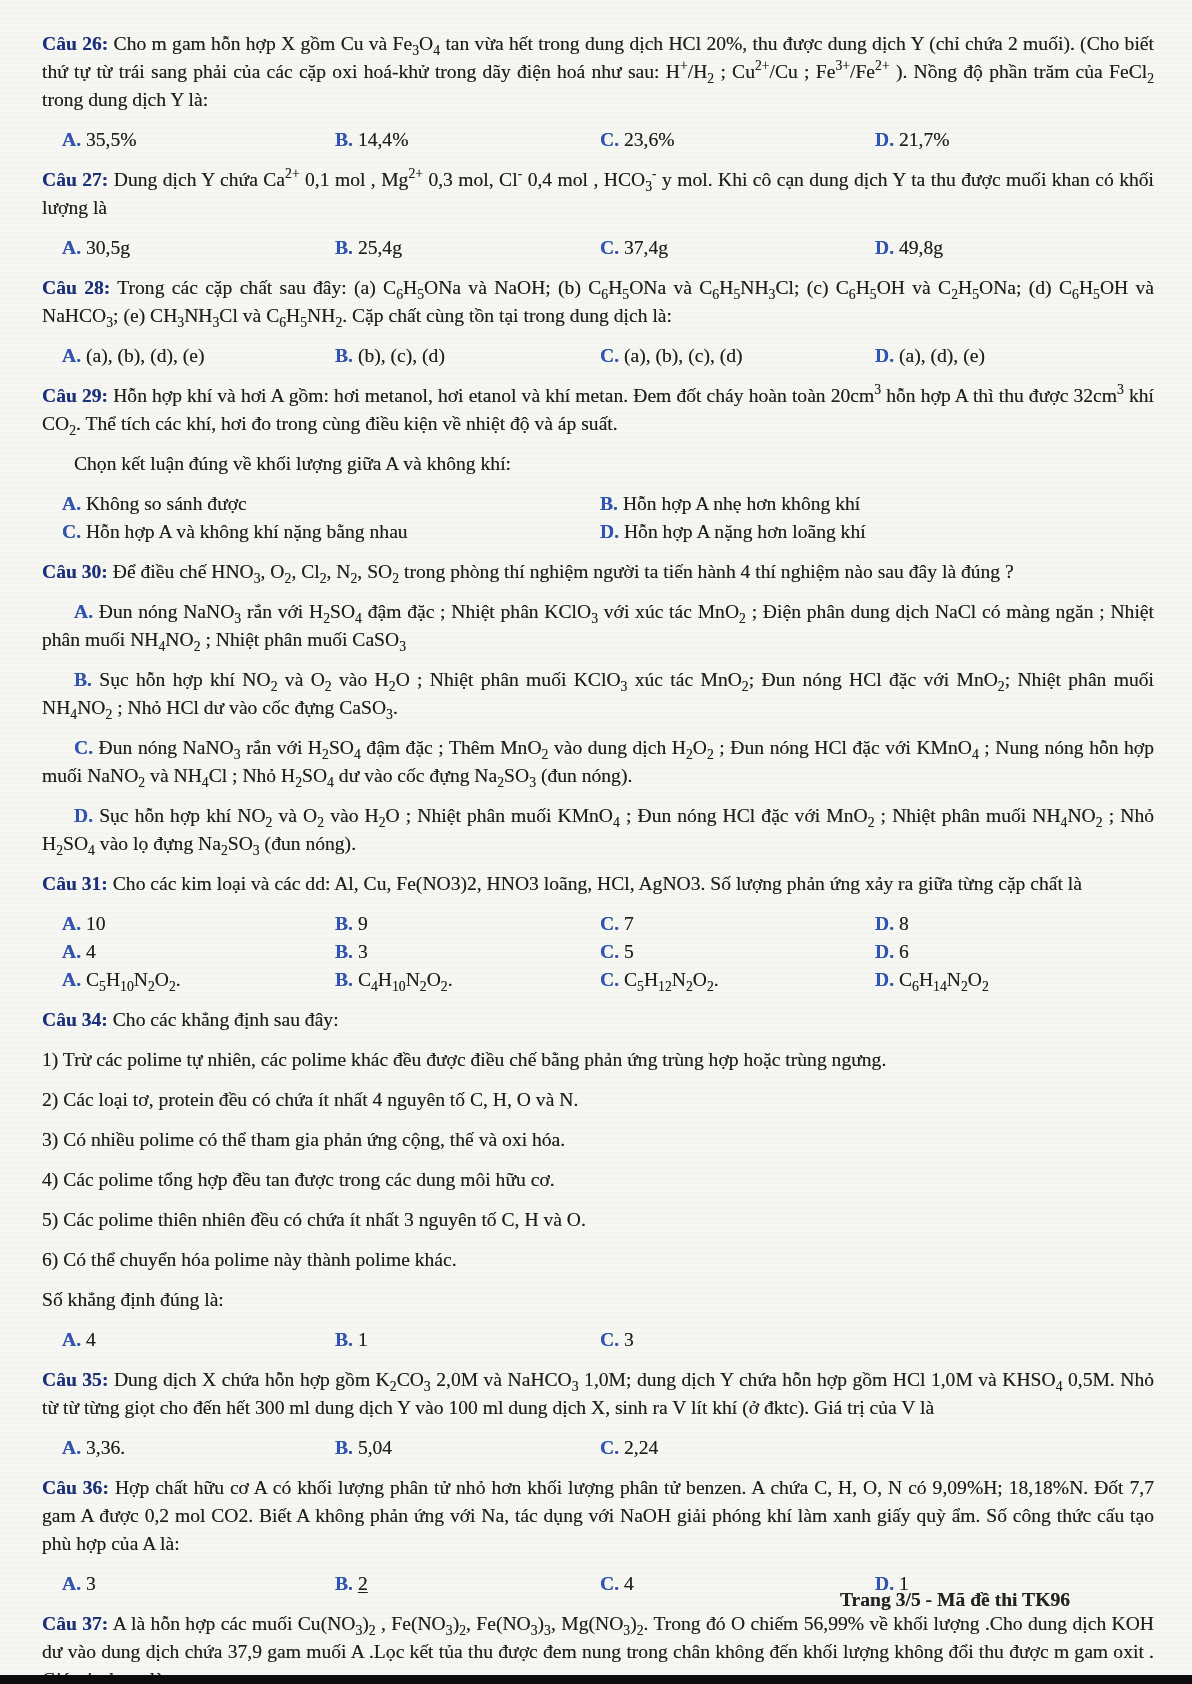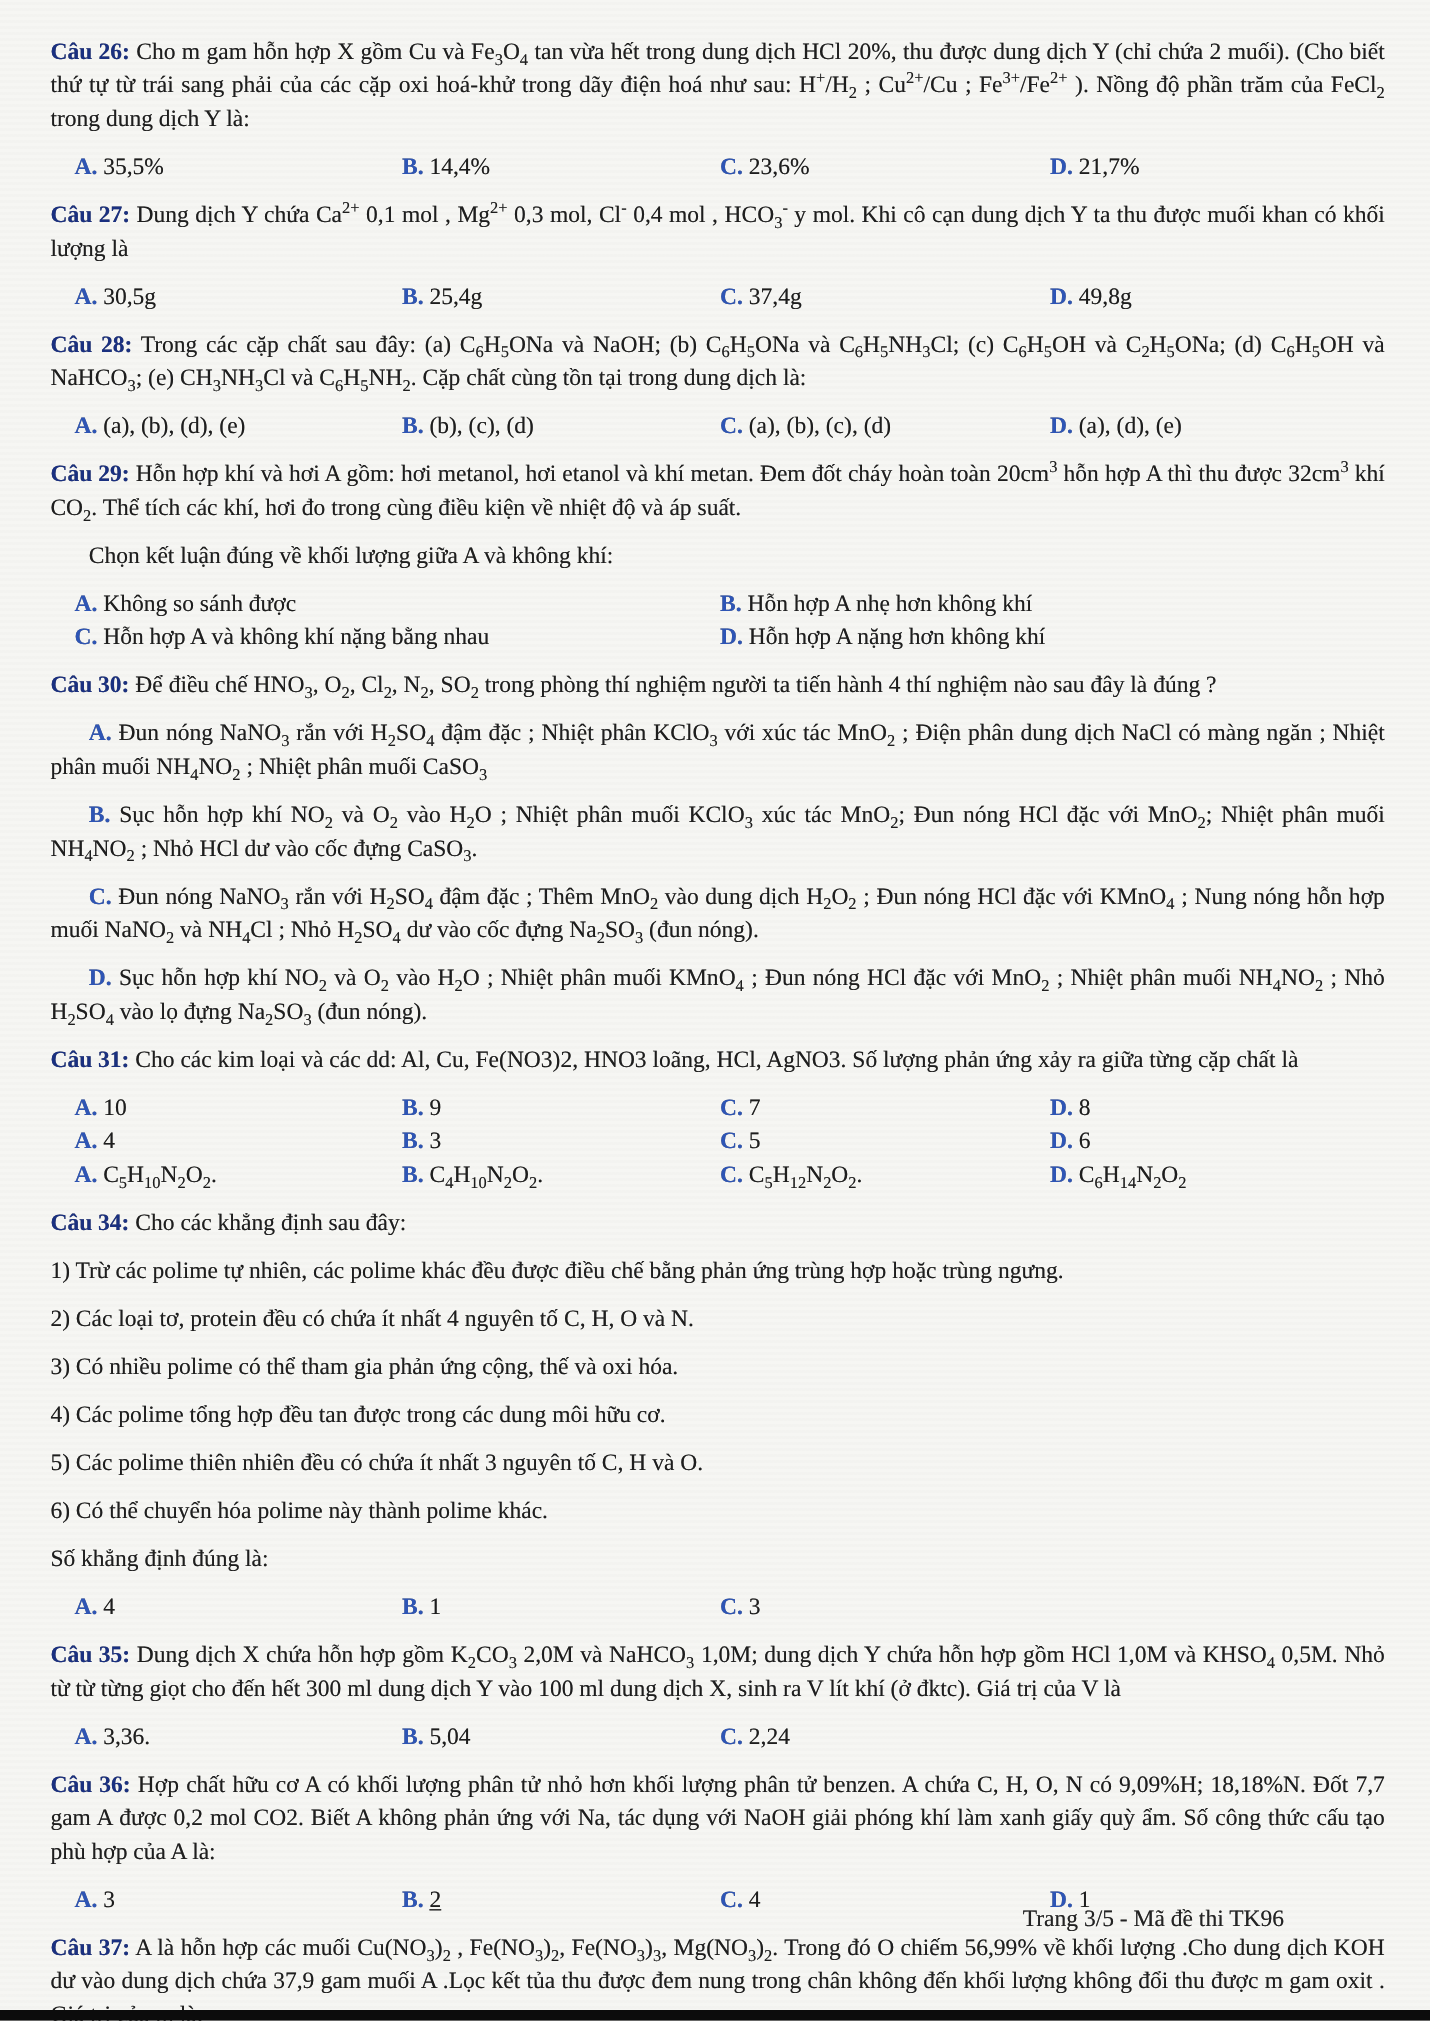--- a/index.html
+++ b/index.html
@@ -18,21 +18,21 @@
   p.opt-para{text-indent:32px}
   .qlabel{color:#1a3080;font-weight:bold}
   .optk{color:#2e55b5;font-weight:bold}
   .optrow{padding-left:32px;display:grid}
   .row4{grid-template-columns:273px 265px 275px 1fr}
   .grid2{grid-template-columns:538px 1fr}
   .optcell{white-space:nowrap;overflow:visible}
   sub,sup{font-size:70%;line-height:0}
   u{text-underline-offset:2px}
   .footer{position:absolute;top:1586px;right:122px;color:#242424;
-    text-shadow:0 0 0.5px rgba(25,25,25,0.55);}
+    text-shadow:0 0 0.5px rgba(25,25,25,0.55);font-weight:bold;}
   .bottombar{position:absolute;left:0;bottom:0;width:100%;height:9px;background:#0c0c0c}
 </style>
 </head>
 <body>
 
 <div class="page">
   <div class="content">
       <div class="question">
         <p class="para"><b class="qlabel">Câu 26:</b> <span>Cho m gam hỗn hợp X gồm Cu và Fe<sub>3</sub>O<sub>4</sub> tan vừa hết trong dung dịch HCl 20%, thu được dung dịch Y (chỉ chứa 2 muối). (Cho biết thứ tự từ trái sang phải của các cặp oxi hoá-khử trong dãy điện hoá như sau: H<sup>+</sup>/H<sub>2</sub> ; Cu<sup>2+</sup>/Cu ; Fe<sup>3+</sup>/Fe<sup>2+</sup> ). Nồng độ phần trăm của FeCl<sub>2</sub> trong dung dịch Y là:</span></p>
         <div class="optrow row4">
@@ -60,21 +60,21 @@
           <div class="optcell"><b class="optk">D.</b> <span>(a), (d), (e)</span></div>
         </div>
       </div>
       <div class="question">
         <p class="para"><b class="qlabel">Câu 29:</b> <span>Hỗn hợp khí và hơi A gồm: hơi metanol, hơi etanol và khí metan. Đem đốt cháy hoàn toàn 20cm<sup>3</sup> hỗn hợp A thì thu được 32cm<sup>3</sup> khí CO<sub>2</sub>. Thể tích các khí, hơi đo trong cùng điều kiện về nhiệt độ và áp suất.</span></p>
         <p class="para ind"><span>Chọn kết luận đúng về khối lượng giữa A và không khí:</span></p>
         <div class="optrow grid2">
           <div class="optcell"><b class="optk">A.</b> <span>Không so sánh được</span></div>
           <div class="optcell"><b class="optk">B.</b> <span>Hỗn hợp A nhẹ hơn không khí</span></div>
           <div class="optcell"><b class="optk">C.</b> <span>Hỗn hợp A và không khí nặng bằng nhau</span></div>
-          <div class="optcell"><b class="optk">D.</b> <span>Hỗn hợp A nặng hơn không khí</span></div>
+          <div class="optcell"><b class="optk">D.</b> <span>Hỗn hợp A nặng hơn loãng khí</span></div>
         </div>
       </div>
       <div class="question">
         <p class="para"><b class="qlabel">Câu 30:</b> <span>Để điều chế HNO<sub>3</sub>, O<sub>2</sub>, Cl<sub>2</sub>, N<sub>2</sub>, SO<sub>2</sub> trong phòng thí nghiệm người ta tiến hành 4 thí nghiệm nào sau đây là đúng ?</span></p>
         <p class="para opt-para"><b class="optk">A.</b> <span>Đun nóng NaNO<sub>3</sub> rắn với H<sub>2</sub>SO<sub>4</sub> đậm đặc ; Nhiệt phân KClO<sub>3</sub> với xúc tác MnO<sub>2</sub> ; Điện phân dung dịch NaCl có màng ngăn ; Nhiệt phân muối NH<sub>4</sub>NO<sub>2</sub> ; Nhiệt phân muối CaSO<sub>3</sub></span></p>
         <p class="para opt-para"><b class="optk">B.</b> <span>Sục hỗn hợp khí NO<sub>2</sub> và O<sub>2</sub> vào H<sub>2</sub>O ; Nhiệt phân muối KClO<sub>3</sub> xúc tác MnO<sub>2</sub>; Đun nóng HCl đặc với MnO<sub>2</sub>; Nhiệt phân muối NH<sub>4</sub>NO<sub>2</sub> ; Nhỏ HCl dư vào cốc đựng CaSO<sub>3</sub>.</span></p>
         <p class="para opt-para"><b class="optk">C.</b> <span>Đun nóng NaNO<sub>3</sub> rắn với H<sub>2</sub>SO<sub>4</sub> đậm đặc ; Thêm MnO<sub>2</sub> vào dung dịch H<sub>2</sub>O<sub>2</sub> ; Đun nóng HCl đặc với KMnO<sub>4</sub> ; Nung nóng hỗn hợp muối NaNO<sub>2</sub> và NH<sub>4</sub>Cl ; Nhỏ H<sub>2</sub>SO<sub>4</sub> dư vào cốc đựng Na<sub>2</sub>SO<sub>3</sub> (đun nóng).</span></p>
         <p class="para opt-para"><b class="optk">D.</b> <span>Sục hỗn hợp khí NO<sub>2</sub> và O<sub>2</sub> vào H<sub>2</sub>O ; Nhiệt phân muối KMnO<sub>4</sub> ; Đun nóng HCl đặc với MnO<sub>2</sub> ; Nhiệt phân muối NH<sub>4</sub>NO<sub>2</sub> ; Nhỏ H<sub>2</sub>SO<sub>4</sub> vào lọ đựng Na<sub>2</sub>SO<sub>3</sub> (đun nóng).</span></p>
       </div>
       <div class="question">

